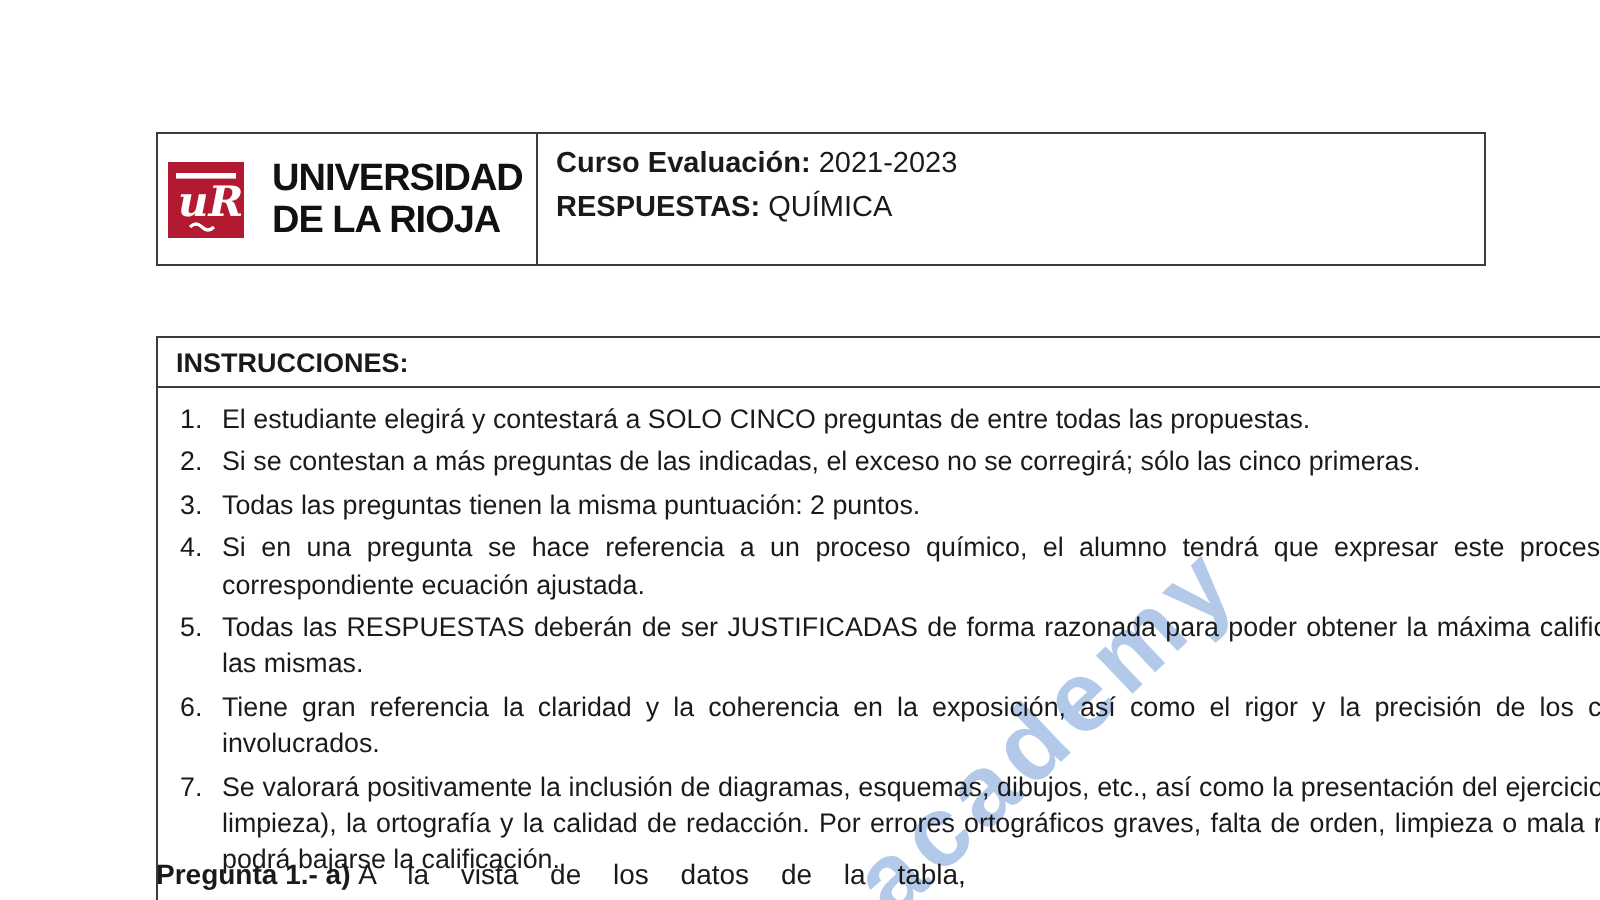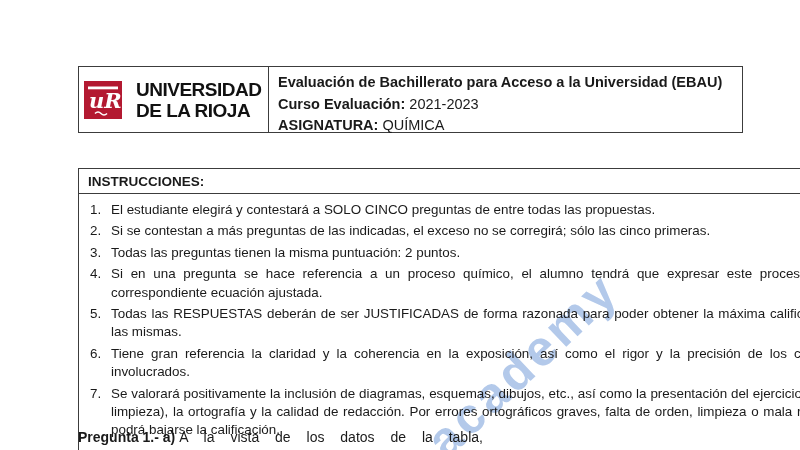--- a/index.html
+++ b/index.html
@@ -144,23 +144,22 @@
         <rect x="4" y="5.5" width="30" height="2.8" fill="#ffffff"></rect>
         <text x="5" y="27" font-family="DejaVu Serif, serif" font-style="italic" font-weight="bold" font-size="21" fill="#ffffff">uR</text>
         <path d="M11 32.5 q3 -3 6 0 q3 3 6 0" stroke="#ffffff" stroke-width="1.6" fill="none"></path>
       </svg>
       <div class="uni-name">
         <div>UNIVERSIDAD</div>
         <div>DE LA RIOJA</div>
       </div>
     </div>
     <div class="header-right">
-      <div class="bold">Evaluación de Bachillerato para Acceso a la Universidad (EBAU)</div>
       <div><span class="bold">Curso Evaluación:</span> <span>2021-2023</span></div>
-      <div><span class="bold">ASIGNATURA:</span> <span>QUÍMICA</span></div>
+      <div><span class="bold">RESPUESTAS:</span> <span>QUÍMICA</span></div>
     </div>
   </div>
 
   <div class="instructions-box">
     <div class="instructions-title">INSTRUCCIONES:</div>
     <ol class="instructions-list">
       <li>El estudiante elegirá y contestará a SOLO CINCO preguntas de entre todas las propuestas.</li>
       <li>Si se contestan a más preguntas de las indicadas, el exceso no se corregirá; sólo las cinco primeras.</li>
       <li>Todas las preguntas tienen la misma puntuación: 2 puntos.</li>
       <li>Si en una pregunta se hace referencia a un proceso químico, el alumno tendrá que expresar este proceso con la correspondiente ecuación ajustada.</li>

